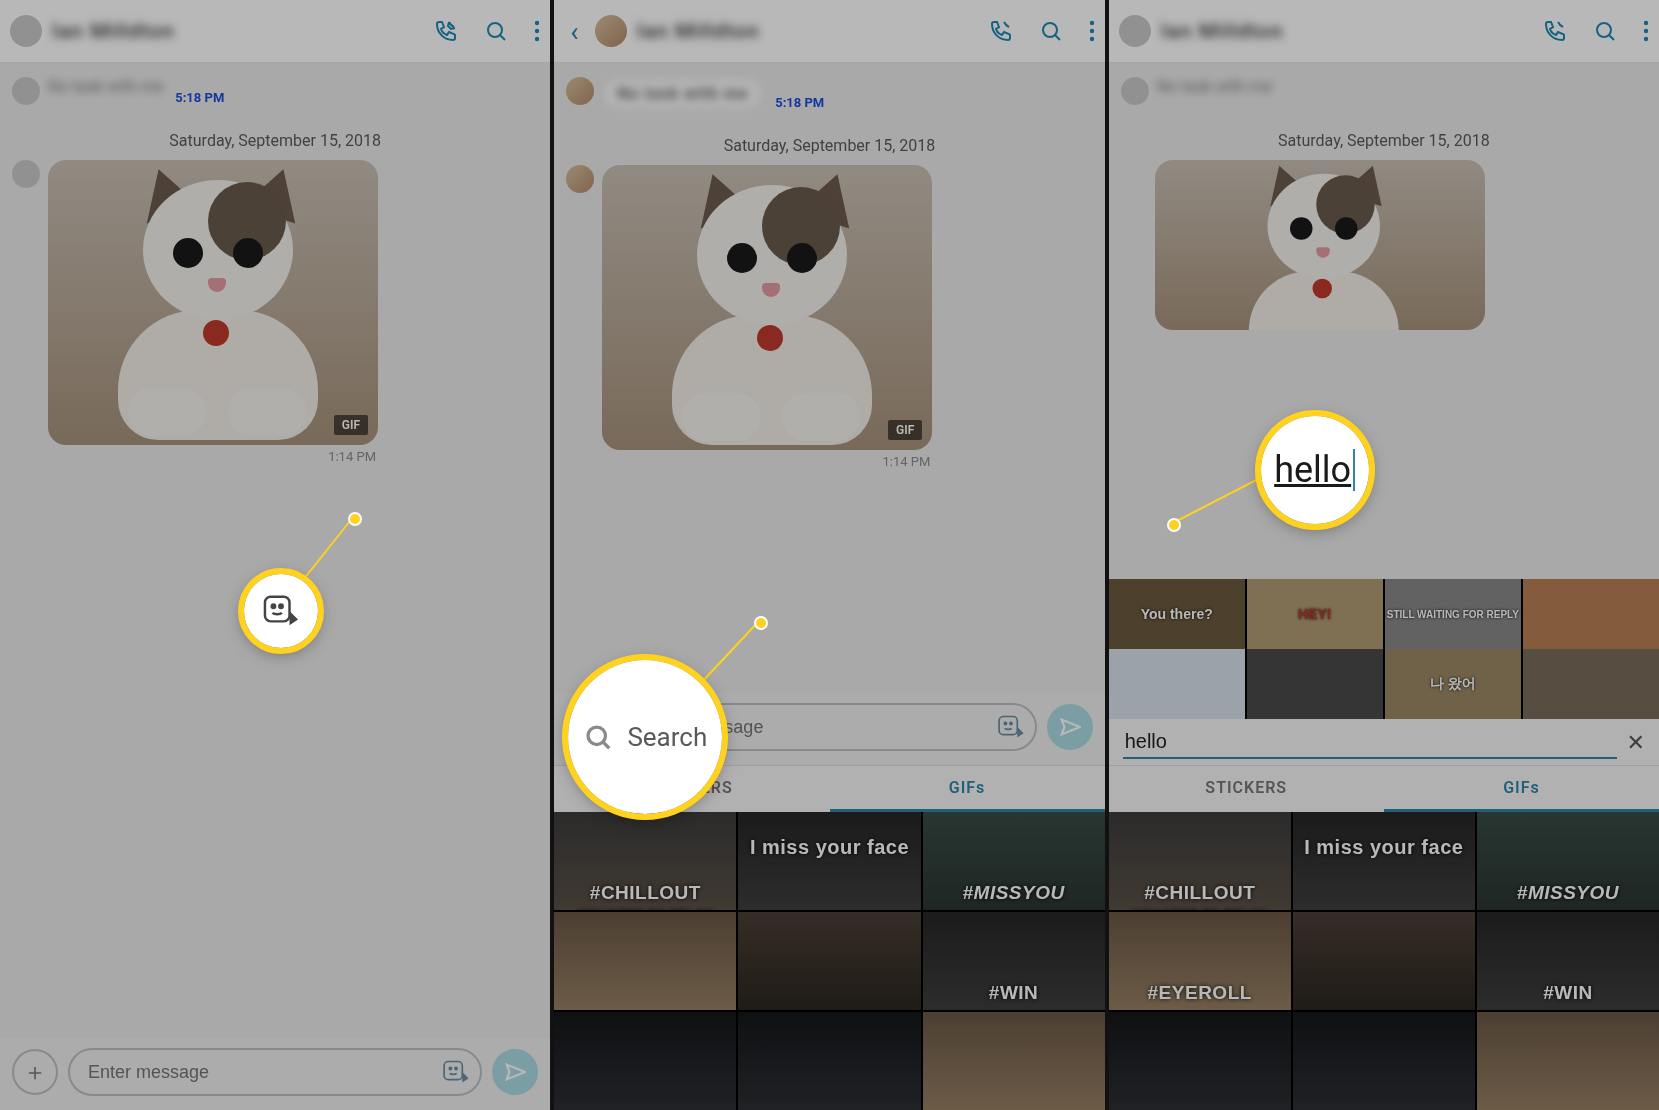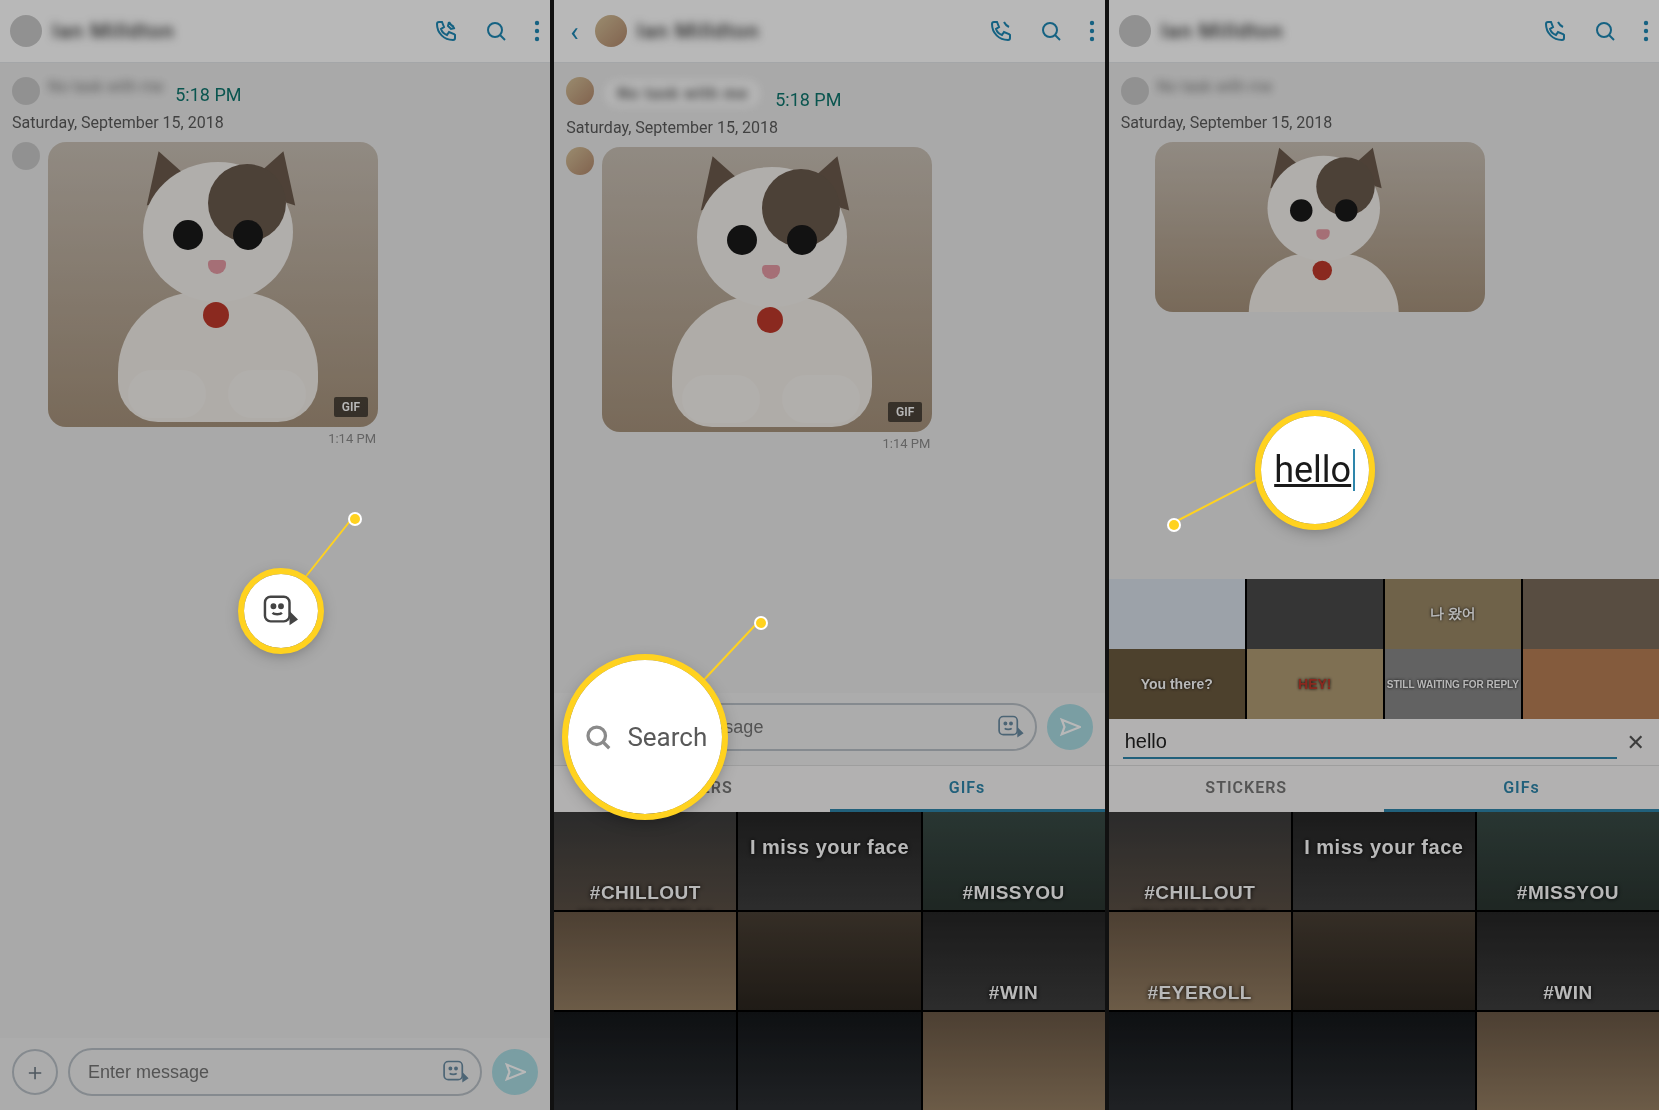--- a/index.html
+++ b/index.html
@@ -13,22 +13,22 @@
   .avatar-sm{width:32px;height:32px;border-radius:50%;background:#cacaca;display:flex;align-items:center;justify-content:center;flex:none;}
   .contact-av{background:linear-gradient(135deg,#d6c29a,#b3896d);}
   .pix{filter:blur(4px);font-weight:700;color:#666;letter-spacing:1px;}
   .topbar .name{flex:1;font-size:21px;font-weight:500;color:#3a3a3a;}
   .topbar .icons{display:flex;gap:26px;color:#1e88b5;font-size:24px;}
   .tb-icon{display:flex;align-items:center;justify-content:center;}
   .body{flex:1;overflow:hidden;position:relative;background:#ebebeb;padding:8px 12px;}
   .msg-row{display:flex;gap:8px;align-items:flex-start;margin-top:6px;}
   .msg-text-blur{filter:blur(4px);color:#7a7a7a;font-size:16px;}
   .bubble-outline{border:1px solid #cfcfcf;border-radius:18px;padding:6px 14px;background:#fafafa;font-size:16px;}
-  .ts{color:#0f766e;font-size:18px;align-self:flex-end;margin-left:4px;}
-  .date{color:#5b5b5b;font-size:16px;margin:8px 0 10px;}
+  .ts{color:#1d4ed8;font-size:13px;align-self:flex-end;margin-left:4px;font-weight:bold;}
+  .date{text-align:center;color:#5b5b5b;font-size:16px;margin:26px 0 10px;}
   .gif-bubble{position:relative;border-radius:18px;overflow:hidden;width:330px;height:285px;background:linear-gradient(#c9c0b5,#a7937c);}
   .cat{position:absolute;inset:0;}
   .cat .head{position:absolute;left:95px;top:20px;width:150px;height:140px;border-radius:50%;background:#f4f1ed;}
   .cat .earL,.cat .earR{position:absolute;top:8px;width:0;height:0;border-left:28px solid transparent;border-right:28px solid transparent;border-bottom:48px solid #6c5b4d;}
   .cat .earL{left:90px;transform:rotate(-18deg);} .cat .earR{left:200px;transform:rotate(18deg);}
   .cat .patch{position:absolute;left:160px;top:22px;width:78px;height:78px;border-radius:50%;background:#6a5a4d;}
   .cat .eyeL,.cat .eyeR{position:absolute;top:78px;width:30px;height:30px;border-radius:50%;background:#1a1a1a;}
   .cat .eyeL{left:125px;} .cat .eyeR{left:185px;}
   .cat .nose{position:absolute;left:160px;top:118px;width:18px;height:14px;background:#e59aa4;border-radius:4px 4px 10px 10px;}
   .cat .collar{position:absolute;left:155px;top:160px;width:26px;height:26px;border-radius:50%;background:#c0392b;}
@@ -48,21 +48,21 @@
   
   .picker-tabs{display:flex;background:#f7f6f5;border-top:1px solid #dcdcdc;}
   .ptab{flex:1;text-align:center;padding:12px 0;font-weight:600;letter-spacing:1px;color:#777;font-size:16px;}
   .ptab.active{color:#2e86ab;border-bottom:3px solid #2e86ab;}
   .gif-search-row{height:46px;background:#f7f6f5;display:flex;align-items:center;padding:0 14px;gap:10px;}
   .gif-search-row input{flex:1;border:none;border-bottom:2px solid #2e86ab;background:transparent;font-size:20px;padding:4px 2px;outline:none;color:#222;}
   .gif-search-row .x{color:#555;font-size:22px;}
   .gif-grid{position:relative;flex:none;display:grid;grid-template-columns:1fr 1fr 1fr;grid-auto-rows:98px;gap:2px;background:#000;}
   .gcell{position:relative;overflow:hidden;display:flex;align-items:center;justify-content:center;color:#fff;font-weight:700;text-align:center;font-family:Impact,sans-serif;letter-spacing:.5px;}
   .gc1{background:linear-gradient(#3c3c3c,#5b5046);} .gc2{background:linear-gradient(#262626,#3e3e3e);}
-  .gc3{background:linear-gradient(#394b46,#2b3631);} .gc4{background:linear-gradient(#6a5846,#967f63);text-align:center;}
+  .gc3{background:linear-gradient(#394b46,#2b3631);font-style:italic;} .gc4{background:linear-gradient(#6a5846,#967f63);text-align:center;}
   .gc5{background:linear-gradient(#4a4035,#2c261f);} .gc6{background:linear-gradient(#14171a,#2c2f33);}
   .gcell .cap{position:absolute;left:0;right:0;bottom:6px;font-size:19px;text-shadow:0 0 4px #000;}
   .gcell .cap.top{top:24px;bottom:auto;font-size:20px;}
   .pill-search{position:absolute;top:12px;left:50%;transform:translateX(-50%);background:rgba(240,240,240,.92);border-radius:22px;padding:6px 16px;display:flex;align-items:center;gap:8px;color:#666;font-size:16px;font-family:inherit;font-weight:400;box-shadow:0 1px 3px rgba(0,0,0,.3);}
   .suggest-row{display:grid;grid-template-columns:1fr 1fr 1fr 1fr;grid-auto-rows:70px;gap:2px;background:#000;}
   .scell{position:relative;background:#6b645b;display:flex;align-items:center;justify-content:center;color:#fff;font-weight:700;font-size:14px;font-family:Impact,sans-serif;text-shadow:0 0 3px #000;}
 
   
   .callout{position:absolute;border-radius:50%;background:#fff;box-shadow:0 4px 18px rgba(0,0,0,.45);display:flex;align-items:center;justify-content:center;z-index:50;}
   .callout::before{content:"";position:absolute;inset:-6px;border:6px solid #ffd21f;border-radius:50%;}
@@ -345,38 +345,38 @@
                   <div class="nose"></div>
                   <div class="collar"></div>
                   <div class="pawL"></div>
                   <div class="pawR"></div>
                 </div>
             </div>
           </div>
         </div>
       </div>
       <div class="suggest-row">
+        <div class="scell" style="background:#6b5a3f;">
+            <span>You there?</span>
+          </div>
+        <div class="scell" style="background:#b09b74;color:#c0392b;">
+            <span>HEY!</span>
+          </div>
+        <div class="scell" style="background:#888;font-size:10px;">
+            <span>STILL WAITING FOR REPLY</span>
+          </div>
+        <div class="scell" style="background:#b77f55;"></div>
+      </div>
+      <div class="suggest-row">
         <div class="scell" style="background:#d9e1ea;"></div>
         <div class="scell" style="background:#4a4a4a;"></div>
         <div class="scell" style="background:#9a8866;">
             <span>나 왔어</span>
           </div>
         <div class="scell" style="background:#7a6b5b;"></div>
-      </div>
-      <div class="suggest-row">
-        <div class="scell" style="background:#6b5a3f;">
-            <span>You there?</span>
-          </div>
-        <div class="scell" style="background:#b09b74;color:#c0392b;">
-            <span>HEY!</span>
-          </div>
-        <div class="scell" style="background:#888;font-size:10px;">
-            <span>STILL WAITING FOR REPLY</span>
-          </div>
-        <div class="scell" style="background:#b77f55;"></div>
       </div>
       <div class="gif-search-row">
         <input value="hello" style="">
         <span class="x">✕</span>
       </div>
       <div class="picker-tabs">
         <div class="ptab">STICKERS</div>
         <div class="ptab active">GIFs</div>
       </div>
       <div class="gif-grid">

